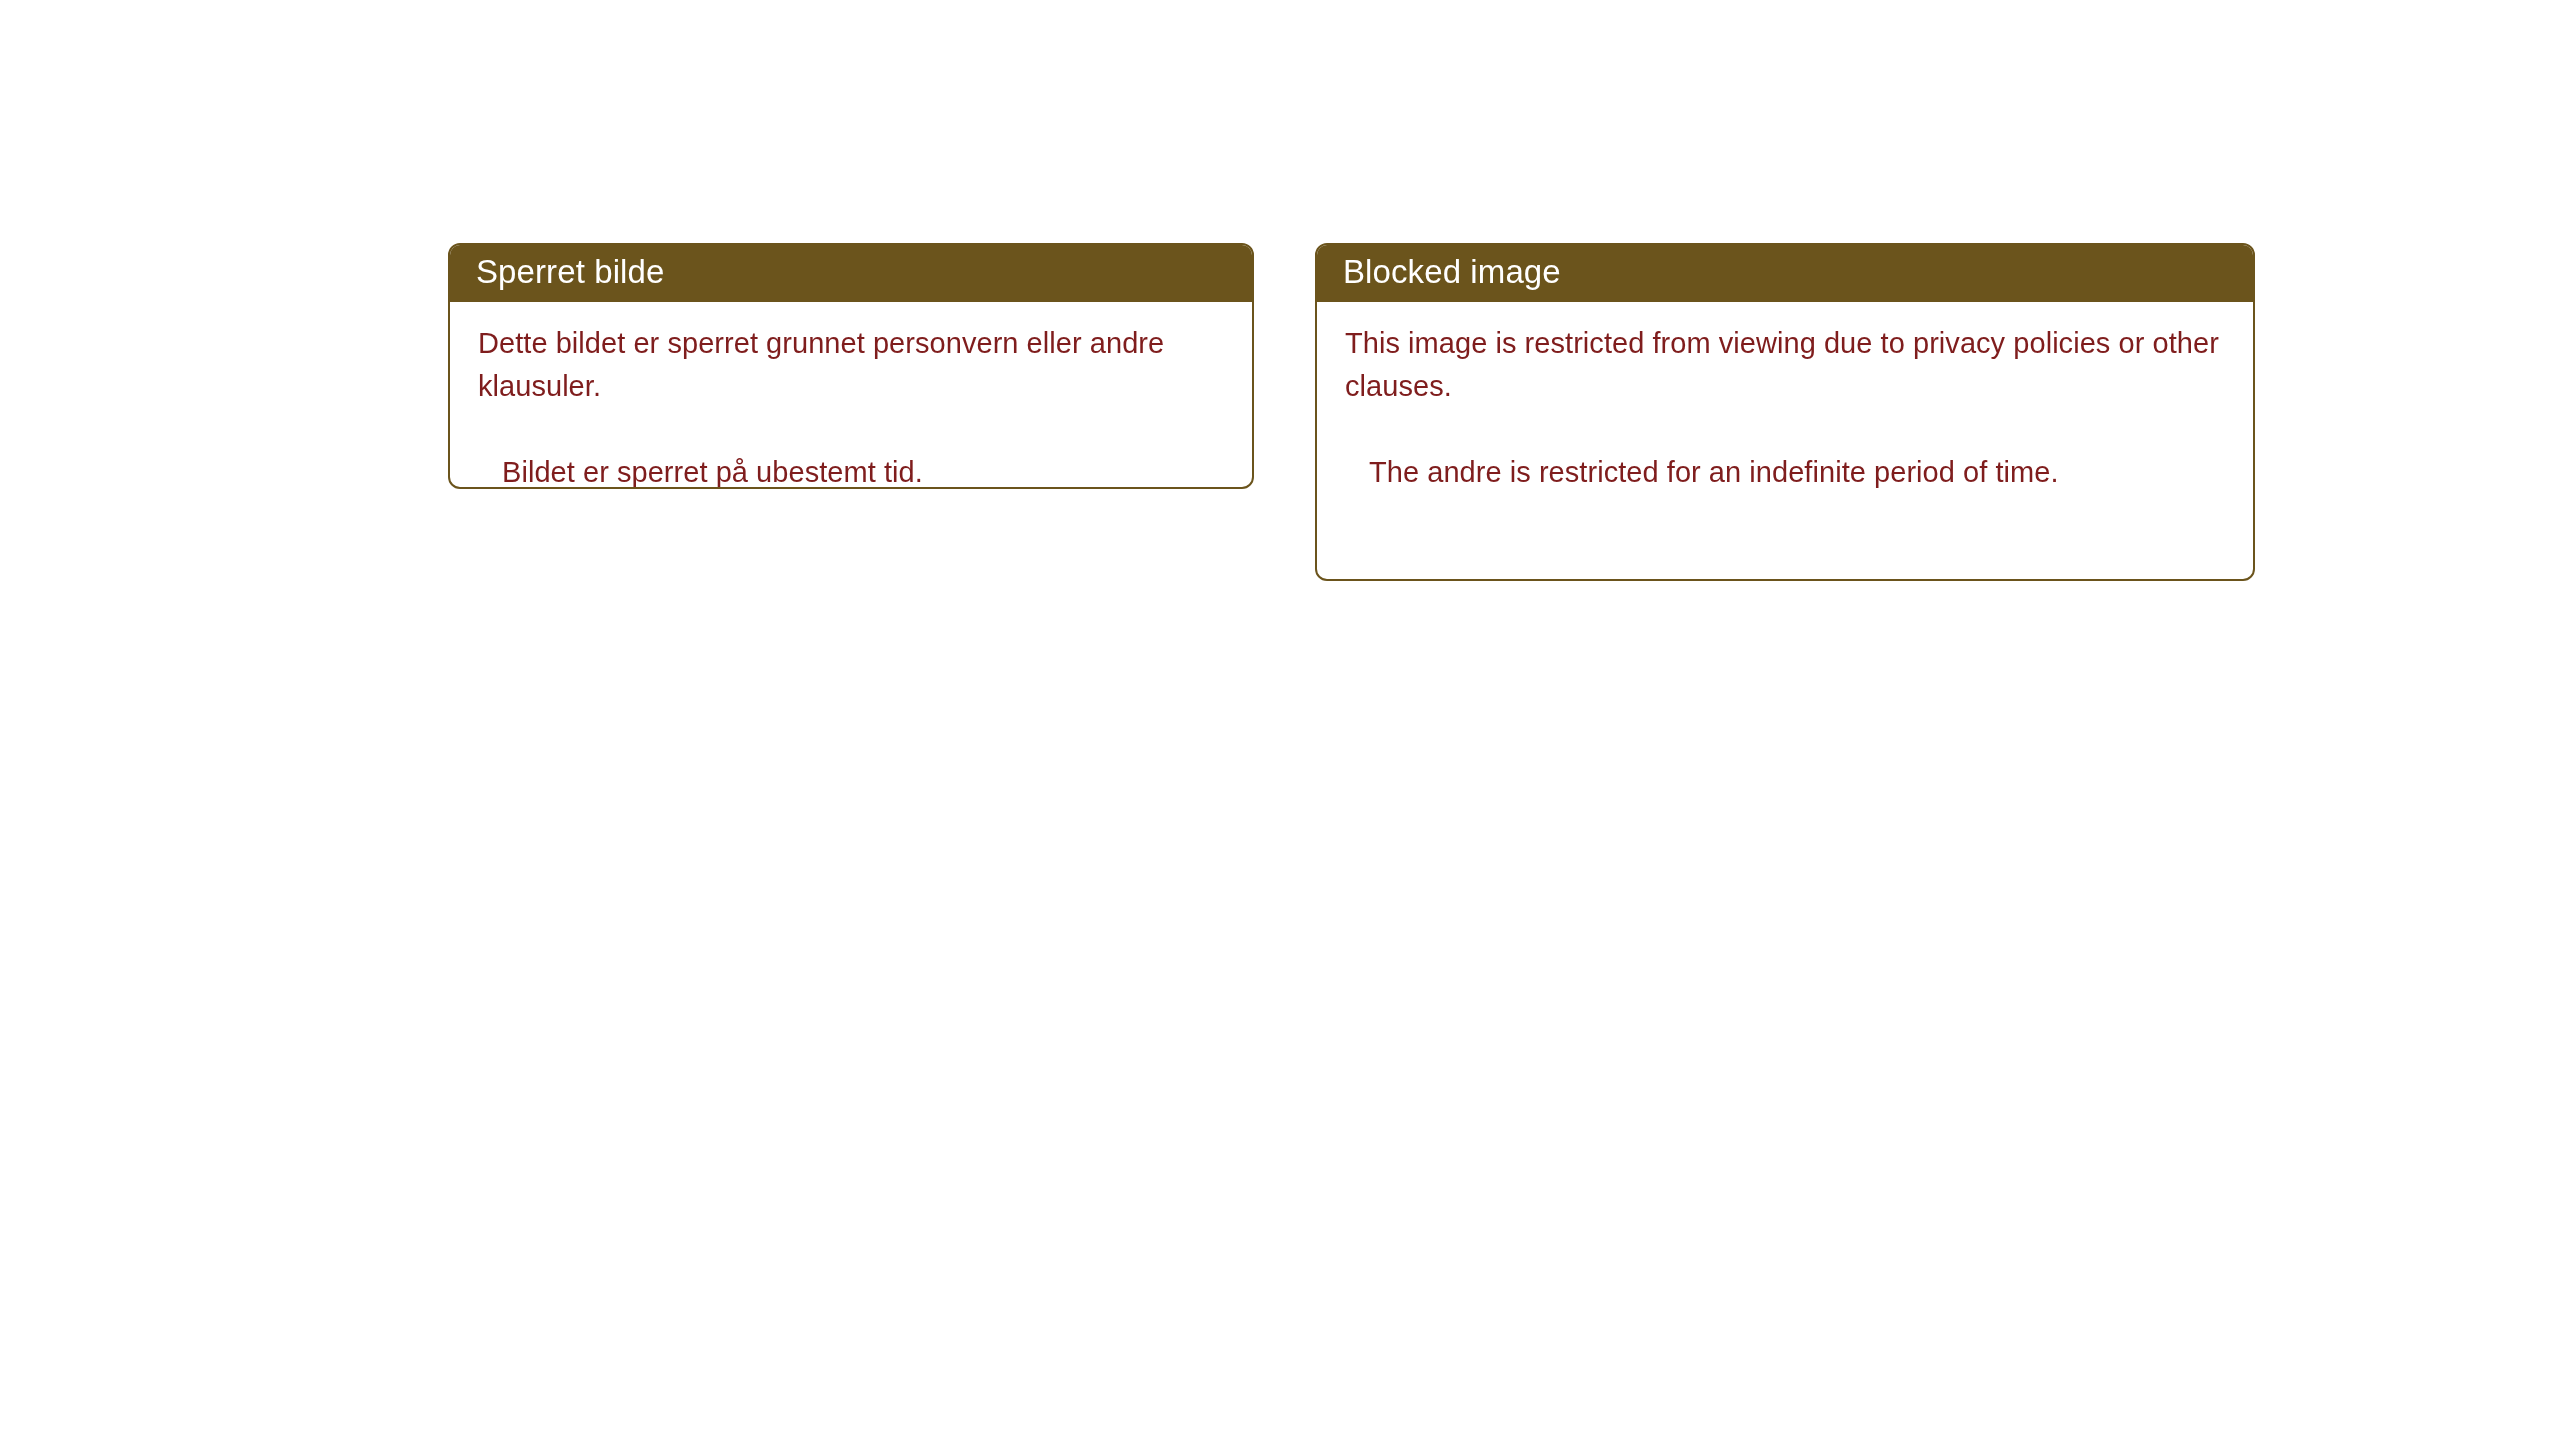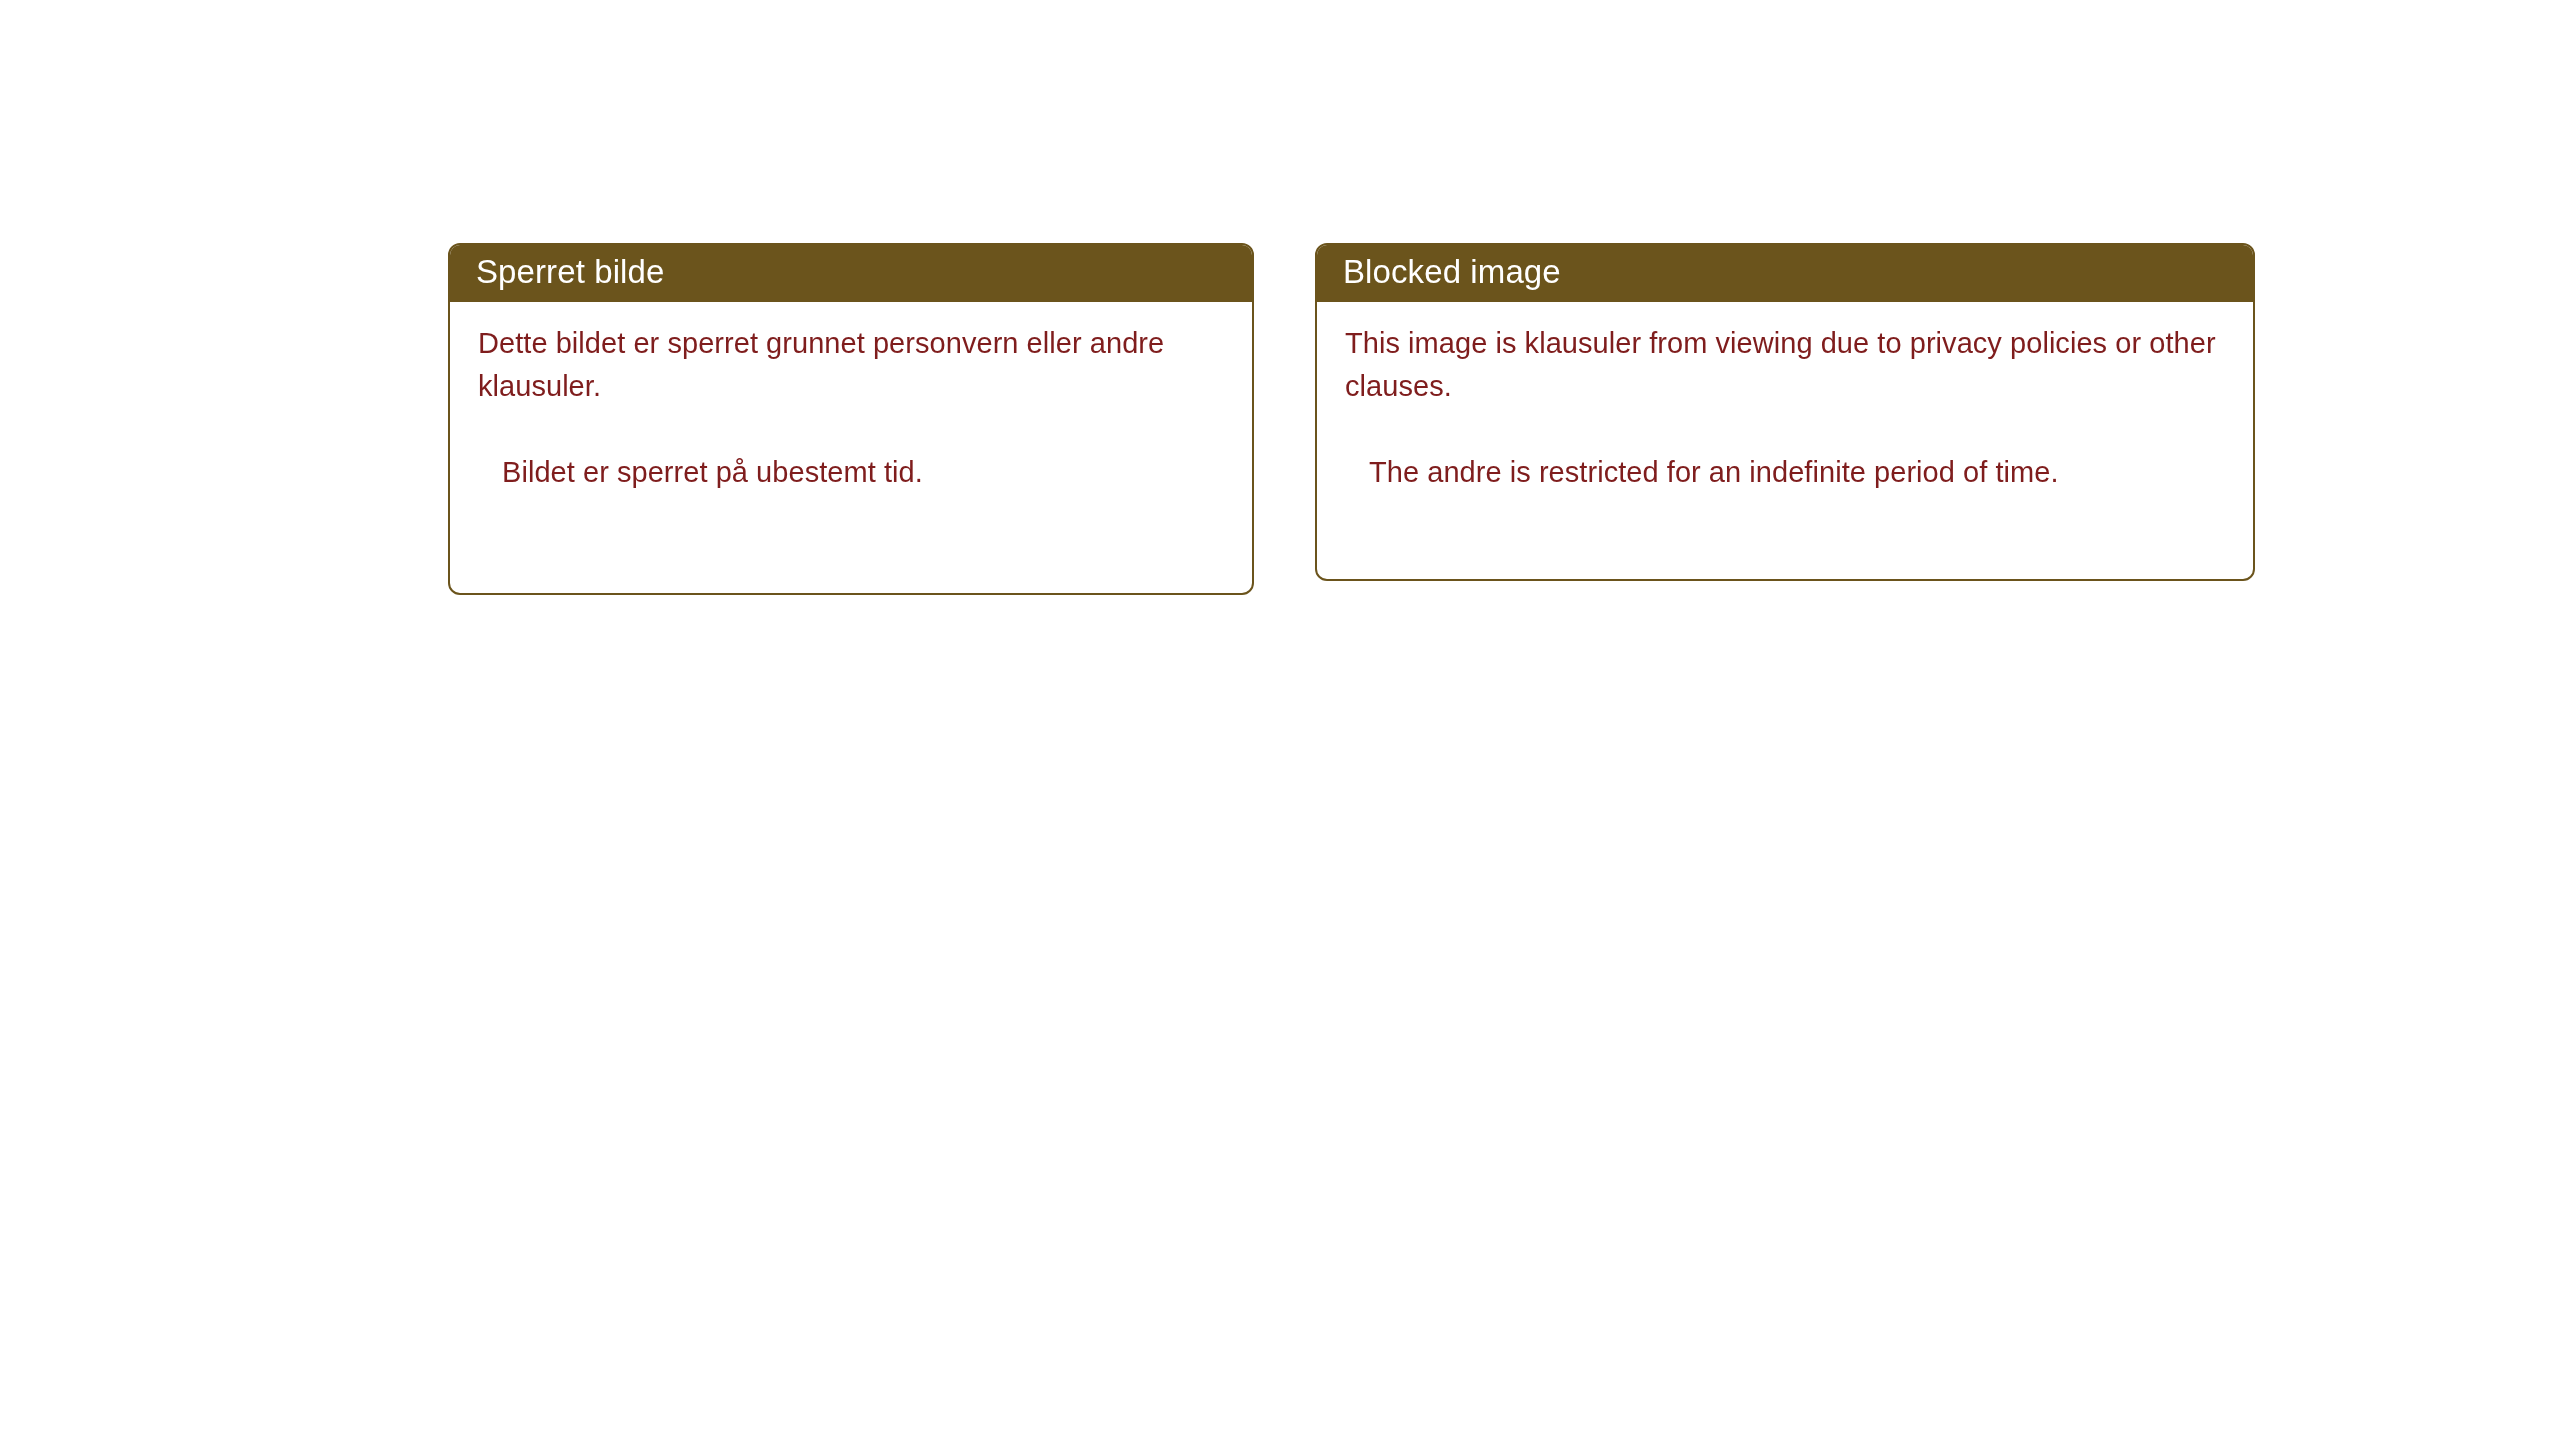--- a/index.html
+++ b/index.html
@@ -27,21 +27,21 @@
     box-sizing: border-box;
     background: #ffffff;
     border: 2px solid #6b541c;
     border-radius: 12px;
     overflow: hidden;
   }
 
   #card-no {
     left: 448px;
     width: 806px;
-    height: 352px;
+    height: 246px;
   }
 
   #card-en {
     left: 1315px;
     width: 940px;
     height: 338px;
   }
 
   .card-header {
     box-sizing: border-box;
@@ -96,18 +96,18 @@
       <p class="card-paragraph">Dette bildet er sperret grunnet personvern eller andre klausuler.</p>
       <p class="card-paragraph">Bildet er sperret på ubestemt tid.</p>
     </div>
   </section>
 
   <section class="notice-card" id="card-en">
     <div class="card-header">
       <span class="card-header-title">Blocked image</span>
     </div>
     <div class="card-body">
-      <p class="card-paragraph">This image is klausuler from viewing due to privacy policies or other clauses.</p>
+      <p class="card-paragraph">This image is restricted from viewing due to privacy policies or other clauses.</p>
       <p class="card-paragraph">The andre is restricted for an indefinite period of time.</p>
     </div>
   </section>
 
 </div>
 
 </body></html>

